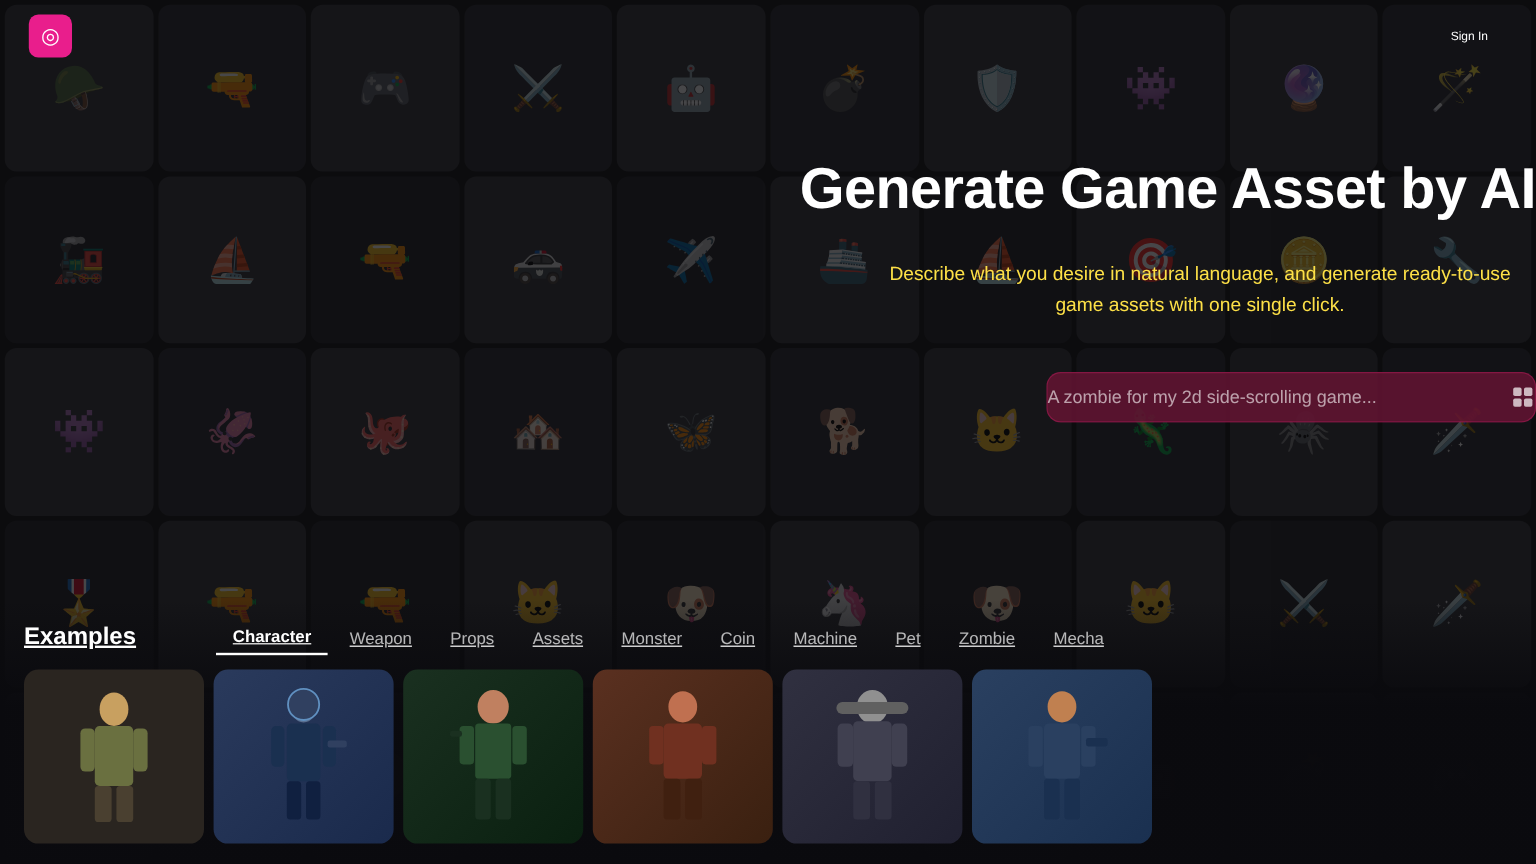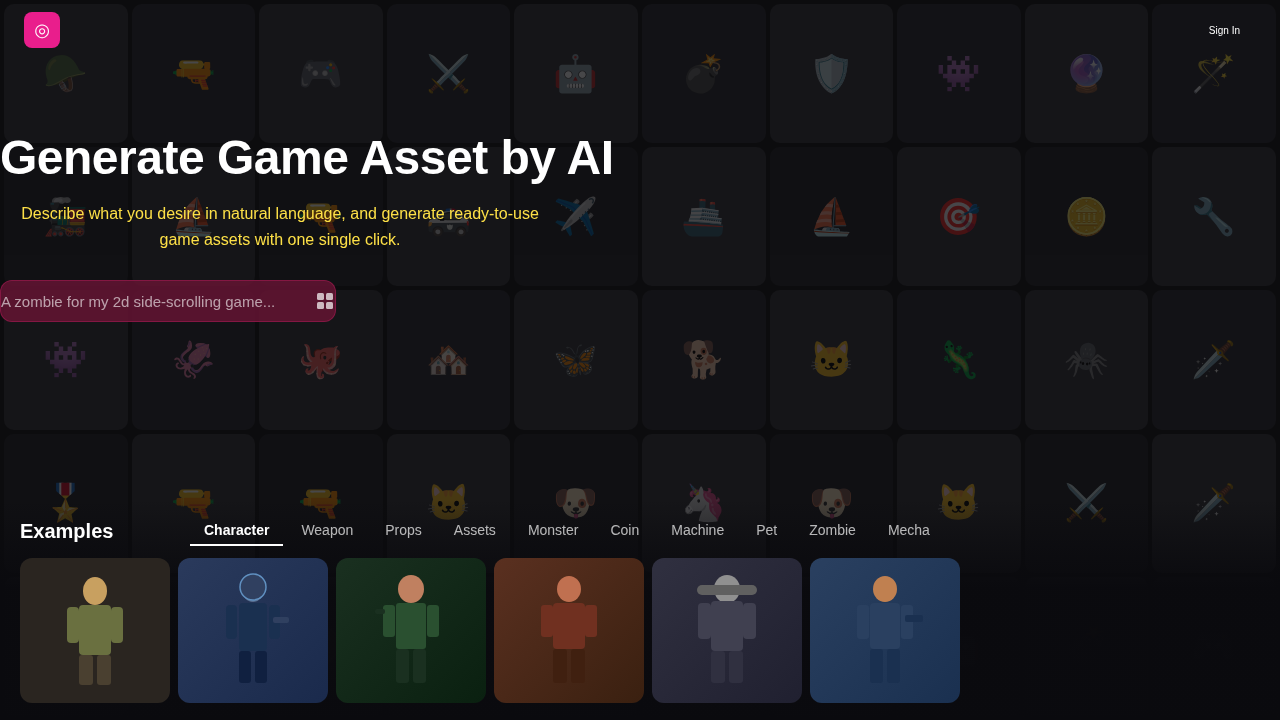--- a/index.html
+++ b/index.html
@@ -91,22 +91,23 @@
       padding: 8px 16px;
     }
 
     
     .hero {
       position: absolute;
       top: 130px;
       left: 0; right: 0;
       display: flex;
       flex-direction: column;
-      align-items: flex-start;
+      align-items: flex-end;
       z-index: 10;
+      gap: 15px;
     }
     .hero-title {
       font-size: 48px;
       font-weight: 800;
       color: #fff;
       text-align: center;
       margin-bottom: 16px;
       letter-spacing: -0.5px;
     }
     .hero-subtitle {
@@ -119,21 +120,21 @@
     }
 
     
     .search-bar {
       display: flex;
       align-items: center;
       background: rgba(100, 20, 50, 0.85);
       border: 1px solid rgba(200, 30, 100, 0.4);
       border-radius: 12px;
       padding: 10px 0;
-      width: 336px;
+      width: 408px;
       gap: 10px;
     }
     .search-input {
       background: transparent;
       border: none;
       outline: none;
       color: #fff;
       font-size: 15px;
       flex: 1;
     }
@@ -156,34 +157,35 @@
       bottom: 0;
       left: 0; right: 0;
       height: 220px;
       z-index: 10;
       padding: 0 20px;
       background: linear-gradient(to top, rgba(10,10,14,0.98) 60%, transparent);
     }
     .examples-header {
       display: flex;
       align-items: center;
-      gap: 10px;
+      gap: 0;
       padding: 16px 0 12px 0;
+      text-decoration: underline;
     }
     .examples-label {
       font-size: 20px;
       font-weight: 700;
       color: #fff;
       margin-right: 40px;
       min-width: 120px;
     }
     .tabs {
       display: flex;
       gap: 4px;
-      align-items: flex-start;
+      align-items: flex-end;
     }
     .tab {
       padding: 6px 14px;
       border-radius: 6px;
       font-size: 14px;
       cursor: pointer;
       color: rgba(255,255,255,0.7);
       background: transparent;
       border: none;
       transition: color 0.2s;

